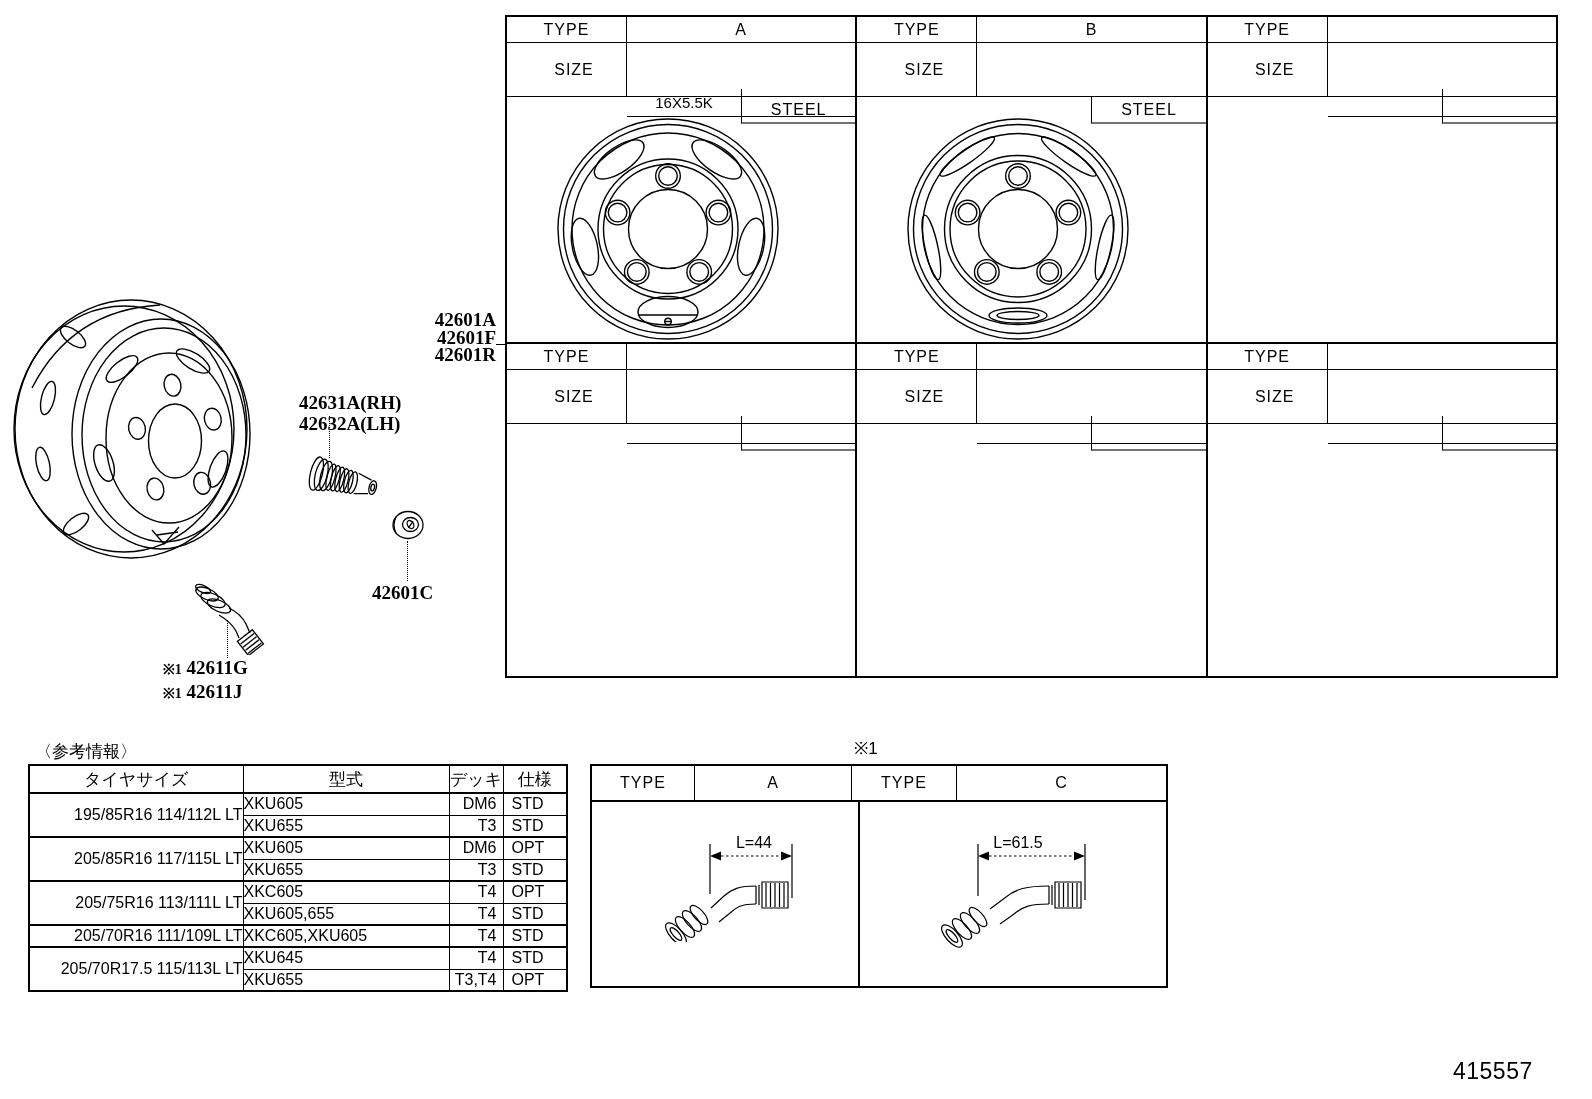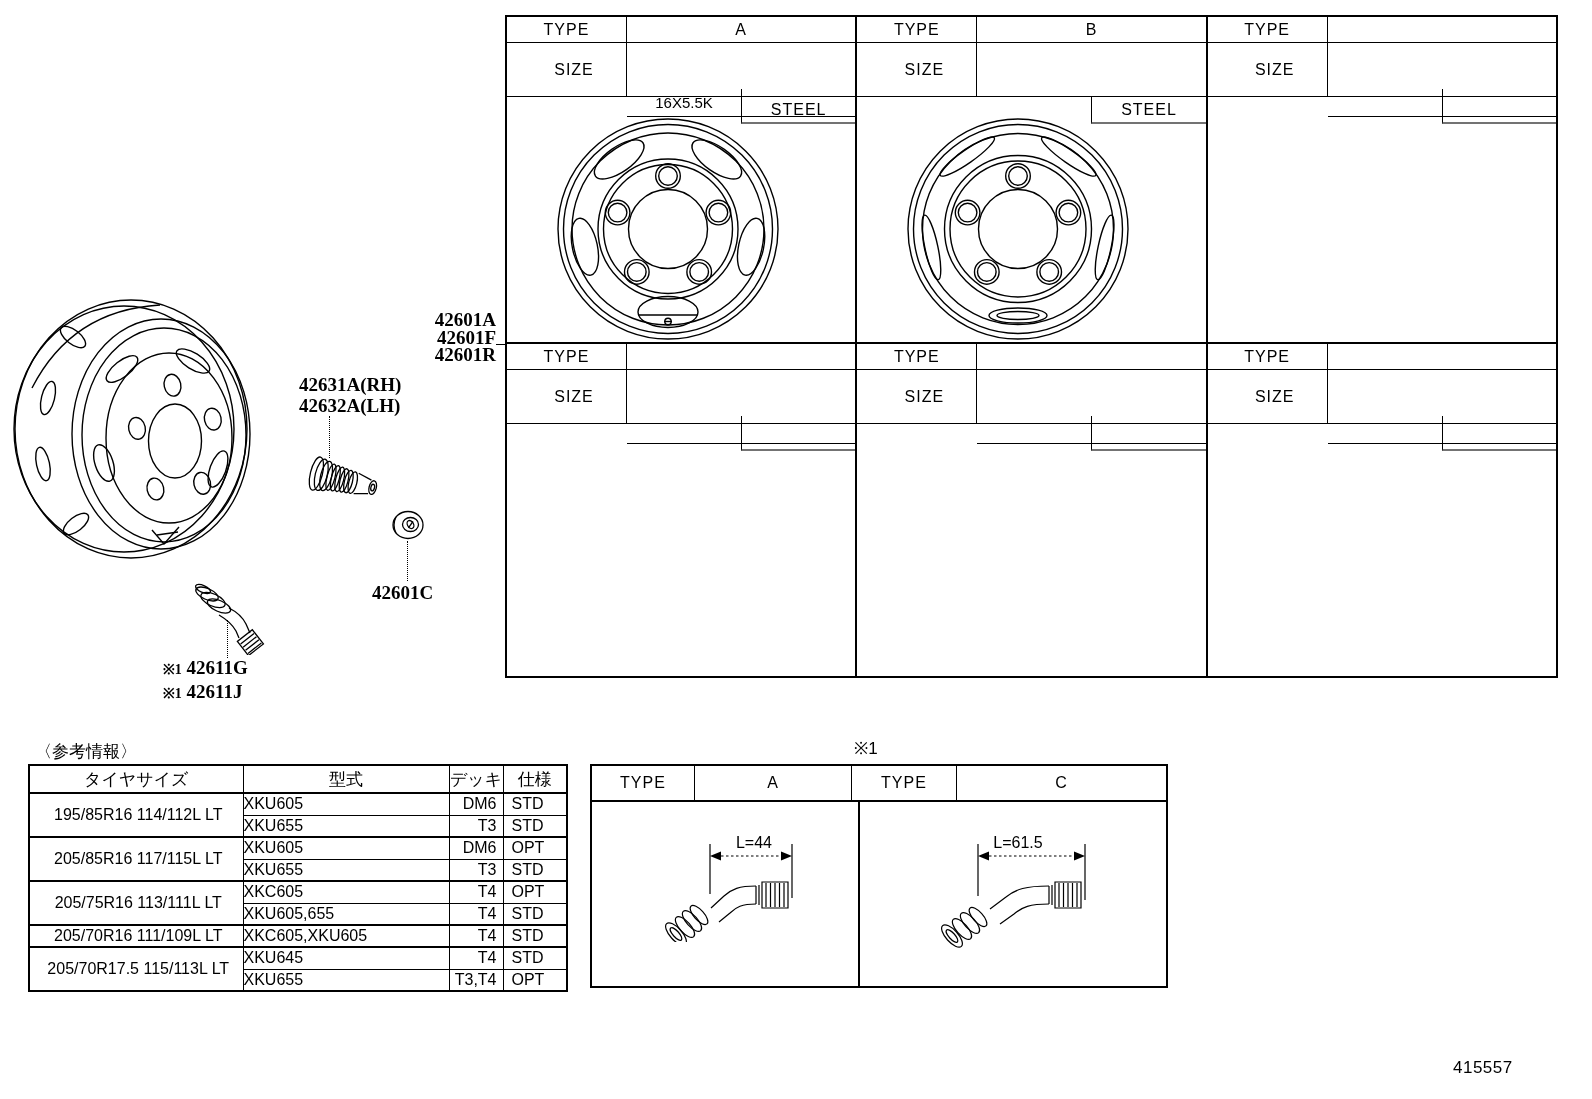--- a/index.html
+++ b/index.html
@@ -38,56 +38,56 @@
               font-size:16px; letter-spacing:1px; }
   .steelbox.b { top:407px; }
   .hdiv { position:absolute; left:0; right:0; top:325px; border-top:2px solid #000; }
   .wheel-svg { top:99px; left:46px; }
 
   
   .pcode { font-weight:700; font-size:19px; font-family:Liberation Serif, serif; }
   .codeblock { position:absolute; left:408px; top:311px; width:88px; text-align:right;
                line-height:17.5px; }
   .lead42601 { position:absolute; left:496px; top:344px; width:10px; border-top:1.5px solid #000; }
-  .boltlabels { position:absolute; left:299px; top:374px; line-height:21px; }
+  .boltlabels { position:absolute; left:299px; top:392px; line-height:21px; }
   .dotv { position:absolute; width:0; border-left:1.5px dotted #000; }
   .nutlabel { position:absolute; left:372px; top:582px; }
   .vlabels { position:absolute; left:163px; top:657px; line-height:21.5px; }
   .vlabels .note, .kref .note { font-size:14px; font-weight:700; }
 
   
   .refcap { position:absolute; left:35px; top:740px; font-size:17px; }
   .reftable { position:absolute; left:28px; top:764px; border-collapse:collapse;
               table-layout:fixed; font-size:16px; }
   .reftable th, .reftable td { border:1px solid #000; height:22px; padding:0;
               font-weight:400; white-space:nowrap; overflow:hidden; }
   .reftable thead th { height:28px; text-align:center; border-bottom:2px solid #000; font-size:17px; }
   .reftable { border:2px solid #000; }
-  .reftable td.tire { text-align:center; padding-left:4px; }
+  .reftable td.tire { text-align:right; padding-left:4px; }
   .reftable td.model { text-align:left; }
   .reftable td.deck { text-align:right; padding-right:6px; }
   .reftable td.spec { text-align:left; padding-left:8px; }
   .reftable tr.g td { border-top:2px solid #000; }
 
   
   .vnote { position:absolute; left:854px; top:736px; font-size:17px; }
   .vtable { position:absolute; left:590px; top:764px; width:578px; height:224px;
             border:2px solid #000; }
   .vhead { position:absolute; left:0; right:0; top:0; height:36px; display:flex;
            border-bottom:2px solid #000; }
   .vhead > div { display:flex; align-items:center; justify-content:center;
                  font-size:16px; letter-spacing:1px; border-right:1px solid #000; }
   .vh1 { width:103px; } .vh2 { width:157px; } .vh3 { width:105px; } .vh4 { flex:1; border-right:none !important; }
   .vbody { position:absolute; left:0; right:0; top:36px; bottom:0; display:flex; }
   .vcell { position:relative;margin-left:8px; }
   .vcellA { width:260px; border-right:2px solid #000; }
   .vcellC { flex:1; }
   .dimlabel { position:absolute; font-size:16px; text-align:center; width:80px; }
 
-  .fignum { position:absolute; left:1453px; top:1058px; font-size:17px; letter-spacing:.5px; }
+  .fignum { position:absolute; left:1453px; top:1058px; font-size:23px; letter-spacing:.5px; }
 
   .bolt-svg { transform:rotate(14deg); }
 </style>
 </head>
 <body>
 
 <div class="wtable">
 
   <div class="wpanel">
     <div class="hrow trow">

